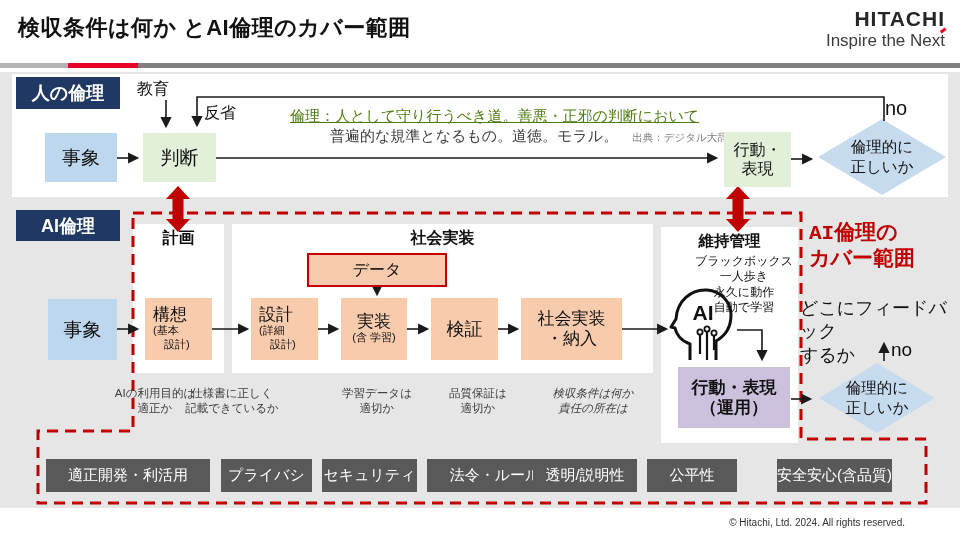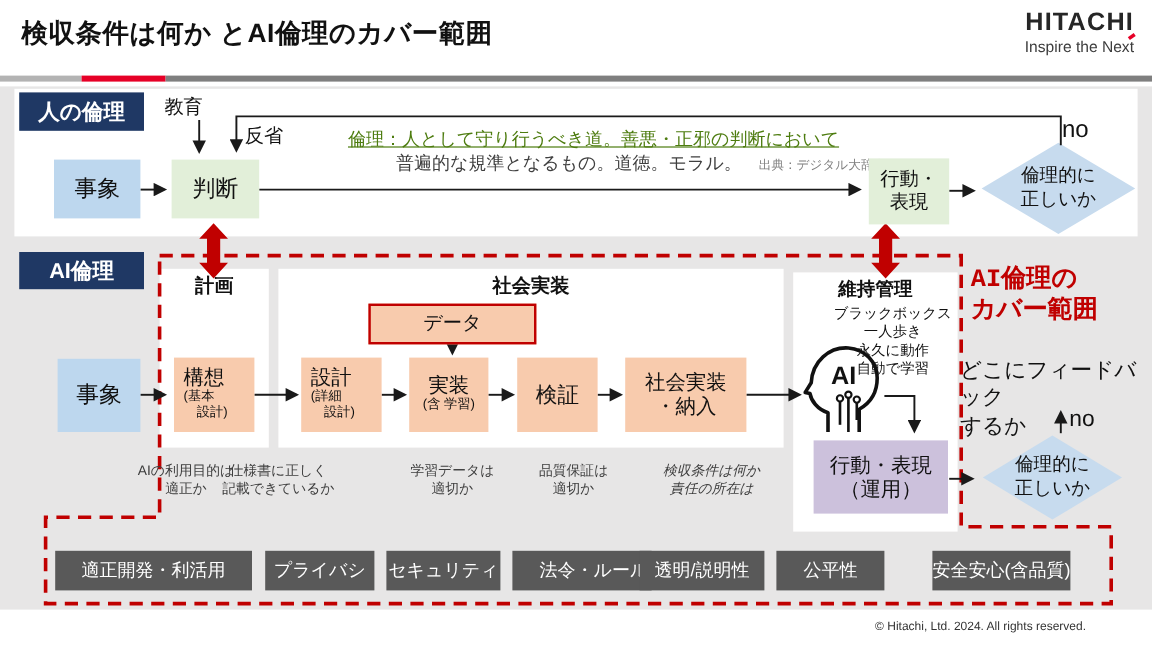--- a/index.html
+++ b/index.html
@@ -5,34 +5,34 @@
   html,body{margin:0;padding:0;background:#fff;}
   #slide{position:relative;width:960px;height:540px;background:#fff;overflow:hidden;
          font-family:"Liberation Sans","DejaVu Sans",sans-serif;color:#111;}
   .abs{position:absolute;}
   #page-title{left:18px;top:13px;font-size:22px;font-weight:bold;letter-spacing:.5px;}
   
   .seg{position:absolute;top:63px;height:5px;}
   
   #logo{right:15px;top:8px;text-align:right;line-height:1.05;}
   .brand{font-size:21px;font-weight:800;color:#262626;letter-spacing:1px;}
-  .tagline{font-size:13px;color:#3c3c3c;position:relative;display:inline-block;margin-top:2px;}
+  .tagline{font-size:17px;color:#3c3c3c;position:relative;display:inline-block;margin-top:2px;}
   .logo-accent{position:absolute;right:-1px;top:-3px;width:6px;height:2.5px;background:#E60027;transform:rotate(-35deg);}
   
   #bg-gray{left:0;top:72px;width:960px;height:436px;background:#E7E6E6;}
   .band{position:absolute;background:#fff;}
   .panel{position:absolute;background:#fff;}
   .navy-label{position:absolute;background:#1F3864;color:#fff;font-weight:bold;font-size:18px;
               display:flex;align-items:center;justify-content:center;}
   
   .box{position:absolute;display:flex;align-items:center;justify-content:center;text-align:center;line-height:1.15;}
   .blue{background:#BDD7EE;}
   .green{background:#E2EFD9;}
   .peach{background:#F8CBAD;}
-  .purple{background:#CCC1DC;}
+  .purple{background:#CCC1DC;font-weight:bold;}
   .col{flex-direction:column;}
   .left-pad{align-items:flex-start;padding-left:8px;text-align:left;box-sizing:border-box;}
   .bmain{font-size:17px;line-height:1.05;}
   .bsub{font-size:11px;line-height:1.25;}
   .fs19{font-size:19px;}
   .fs18{font-size:18px;}
   .pre{white-space:pre-line;}
   #box-data{border:2.5px solid #C00000;box-sizing:border-box;font-size:16px;}
   
   .phdr{position:absolute;font-weight:bold;font-size:16px;text-align:center;}

